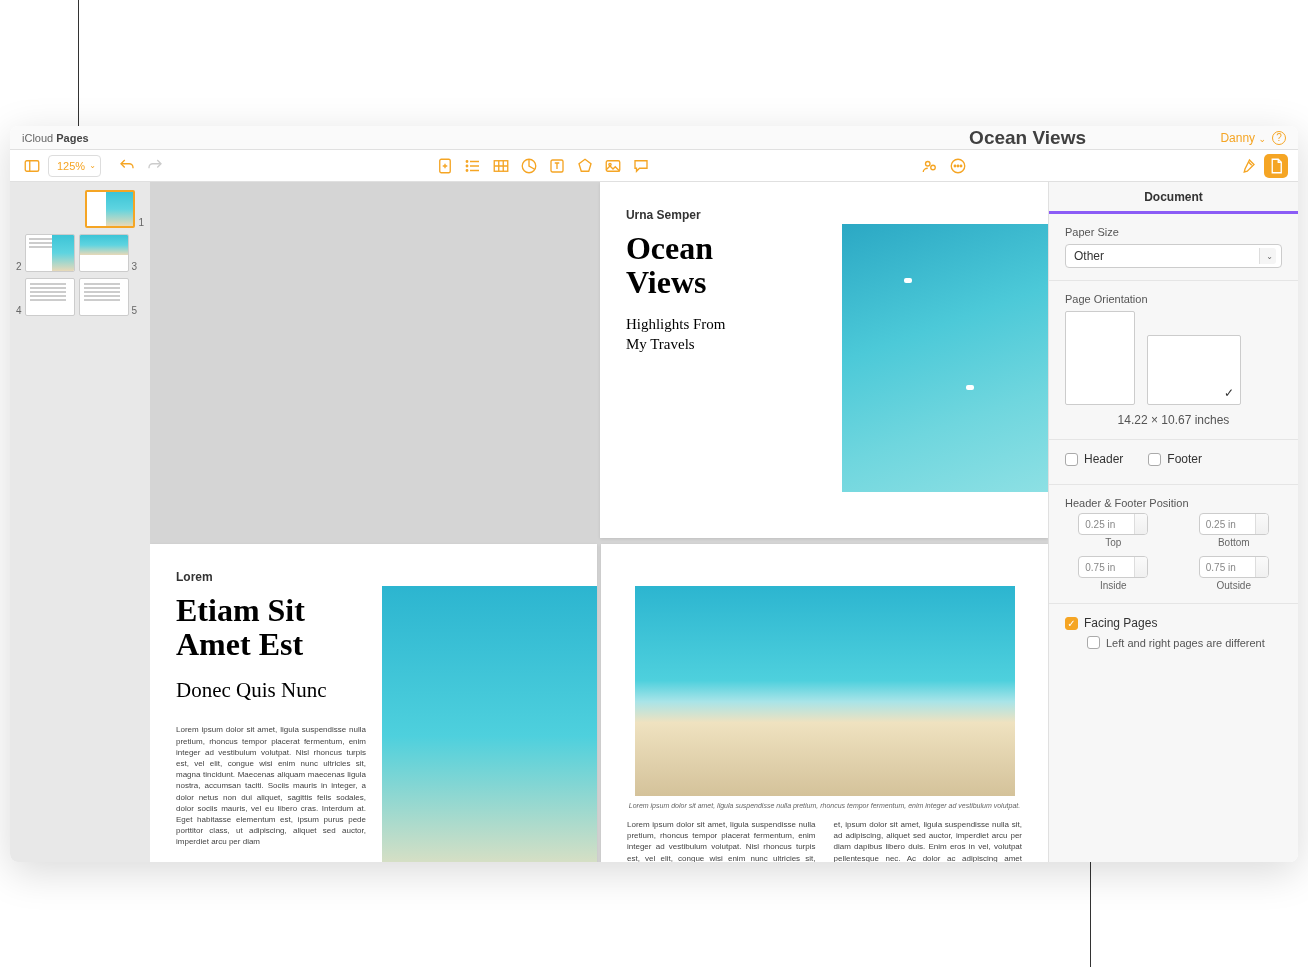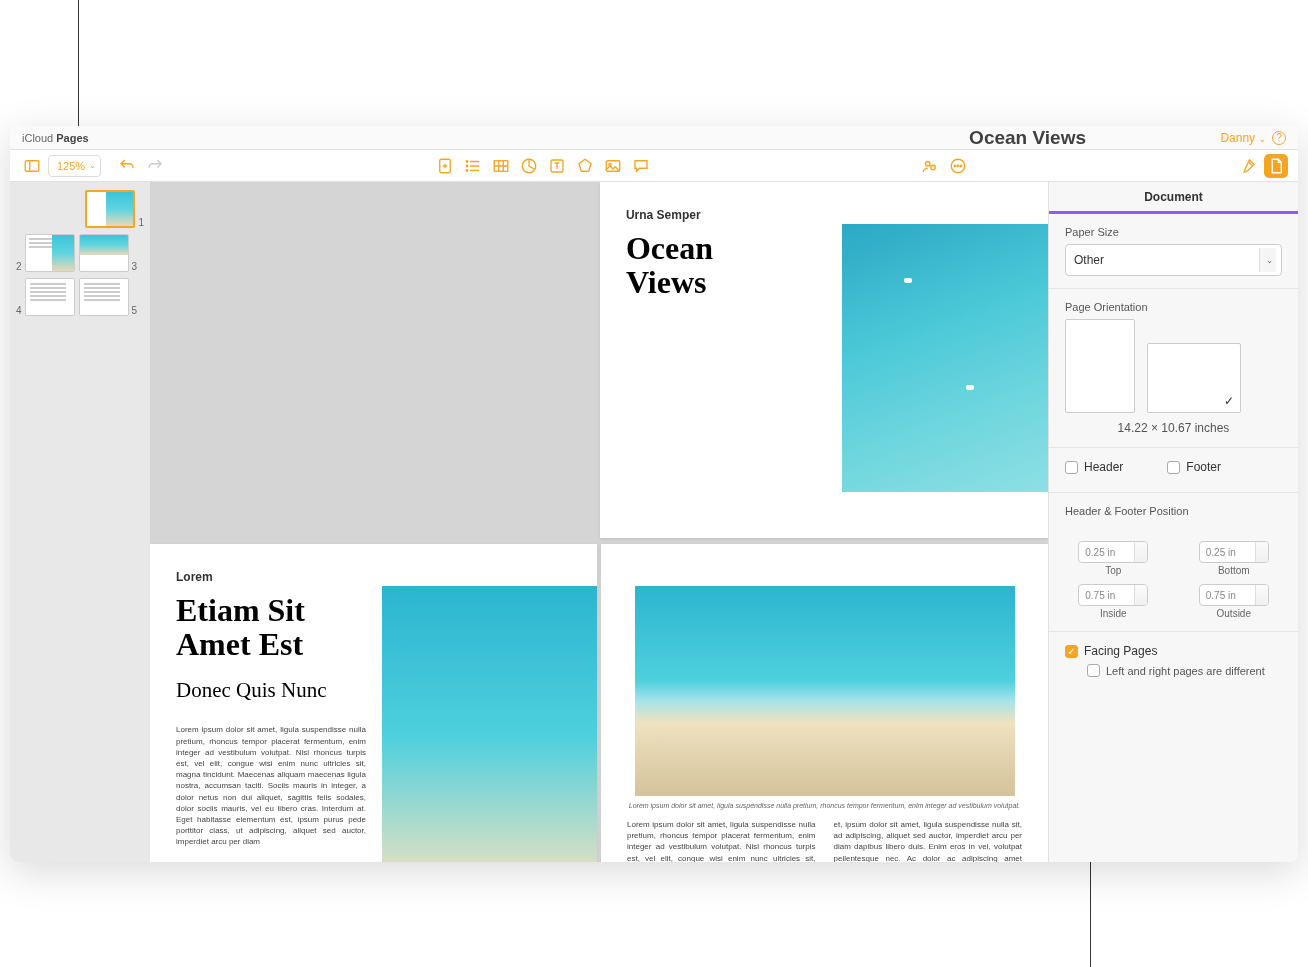--- a/index.html
+++ b/index.html
@@ -45,21 +45,21 @@
 .page2-body { font-size: 8px; line-height: 1.4; color: #444; margin-top: 20px; text-align: justify; width: 190px; }
 .page2-img { position: absolute; top: 42px; right: 0; width: 215px; height: 300px; background: linear-gradient(180deg, #2cb5d0 0%, #4ed0dd 50%, #efe2c0 100%); }
 .page3-img { width: 380px; height: 210px; background: linear-gradient(180deg, #2cb5d0 0%, #4ed0dd 45%, #a8e4e8 55%, #efe2c0 65%, #d4c29a 100%); margin: 16px auto 6px; }
 .page3-caption { font-size: 7px; font-style: italic; text-align: center; color: #666; margin-bottom: 10px; }
 .page3-cols { display: flex; gap: 18px; }
 .page3-cols > div { flex: 1; font-size: 8px; line-height: 1.4; color: #444; text-align: justify; }
 .inspector { width: 250px; background: #f7f7f7; border-left: 1px solid #e0e0e0; display: flex; flex-direction: column; font-size: 12px; color: #333; }
 .insp-tabs { height: 32px; display: flex; align-items: center; justify-content: center; font-size: 12px; font-weight: 600; border-bottom: 3px solid #8b5cf6; }
 .insp-section { padding: 12px 16px; border-bottom: 1px solid #e5e5e5; }
 .insp-label { font-size: 11px; color: #555; margin-bottom: 6px; }
-.insp-select { width: 100%; height: 32px; border: 1px solid #ccc; border-radius: 4px; background: #fff; font-size: 12px; padding: 0 22px 0 8px; display: flex; align-items: center; position: relative; cursor: pointer; }
+.insp-select { width: 100%; height: 24px; border: 1px solid #ccc; border-radius: 4px; background: #fff; font-size: 12px; padding: 0 22px 0 8px; display: flex; align-items: center; position: relative; cursor: pointer; }
 .insp-select::after { content: ""; position: absolute; right: 5px; top: 3px; bottom: 3px; width: 16px; border-left: 1px solid #ddd; background: #f5f5f5; border-radius: 0 3px 3px 0; }
 .insp-select-chev { position: absolute; right: 8px; top: 50%; transform: translateY(-50%); font-size: 8px; color: #666; z-index: 1; }
 .orient-boxes { display: flex; gap: 12px; margin-top: 6px; margin-bottom: 8px; justify-content: flex-start; }
 .orient-portrait { width: 70px; height: 94px; border: 1px solid #ccc; background: #fff; border-radius: 2px; cursor: pointer; }
 .orient-landscape { width: 94px; height: 70px; border: 1px solid #ccc; background: #fff; border-radius: 2px; position: relative; align-self: flex-end; cursor: pointer; }
 .orient-landscape .check { position: absolute; bottom: 4px; right: 6px; color: #333; font-size: 12px; }
 .orient-dim { font-size: 12px; color: #555; text-align: center; }
 .insp-row { display: flex; align-items: center; gap: 6px; margin-bottom: 6px; }
 .insp-checkbox { width: 13px; height: 13px; border: 1px solid #aaa; border-radius: 3px; background: #fff; display: inline-flex; align-items: center; justify-content: center; cursor: pointer; }
 .insp-checkbox.checked { background: #f5a524; border-color: #f5a524; color: #fff; font-size: 10px; }
@@ -265,20 +265,23 @@
     </div>
 
     <div class="canvas">
       <div class="spread" style="margin-bottom:6px">
         <div style="width:466px;height:356px"></div>
         <div class="page">
           <div class="page-header">Urna Semper</div>
           <div class="page-title">
             <span>Ocean</span><br><span>Views</span>
           </div>
+          <div class="page-subtitle">
+            <span>Highlights From</span><br><span>My Travels</span>
+          </div>
           <div class="page1-img"></div>
         </div>
       </div>
       <div class="spread">
         <div class="page">
           <div class="page-header">Lorem</div>
           <div class="page-title">
             <span>Etiam Sit</span><br><span>Amet Est</span>
           </div>
           <div class="page-subtitle" style="font-size:21px">Donec Quis Nunc</div>
@@ -312,34 +315,34 @@
         <div class="orient-boxes">
           <div class="orient-portrait"></div>
           <div class="orient-landscape">
               <span class="check">✓</span>
             </div>
         </div>
         <div class="orient-dim">14.22 × 10.67 inches</div>
       </div>
 
       <div class="insp-section">
-        <div style="display:flex; gap:44px">
+        <div style="display:flex; gap:25px">
           <div class="insp-row">
             <span class="insp-checkbox"></span>
             <span>Header</span>
           </div>
           <div class="insp-row">
             <span class="insp-checkbox"></span>
             <span>Footer</span>
           </div>
         </div>
       </div>
 
       <div class="insp-section">
-        <div class="insp-label" style="margin-bottom:24px">Header &amp; Footer Position</div>
+        <div class="insp-label" style="margin-bottom:4px">Header &amp; Footer Position</div>
         <div class="hf-grid">
           <div class="hf-cell">
             <div class="stepper">
                 <span>0.25 in</span>
               </div>
             <div class="stepper-label">Top</div>
           </div>
           <div class="hf-cell">
             <div class="stepper">
                 <span>0.25 in</span>

